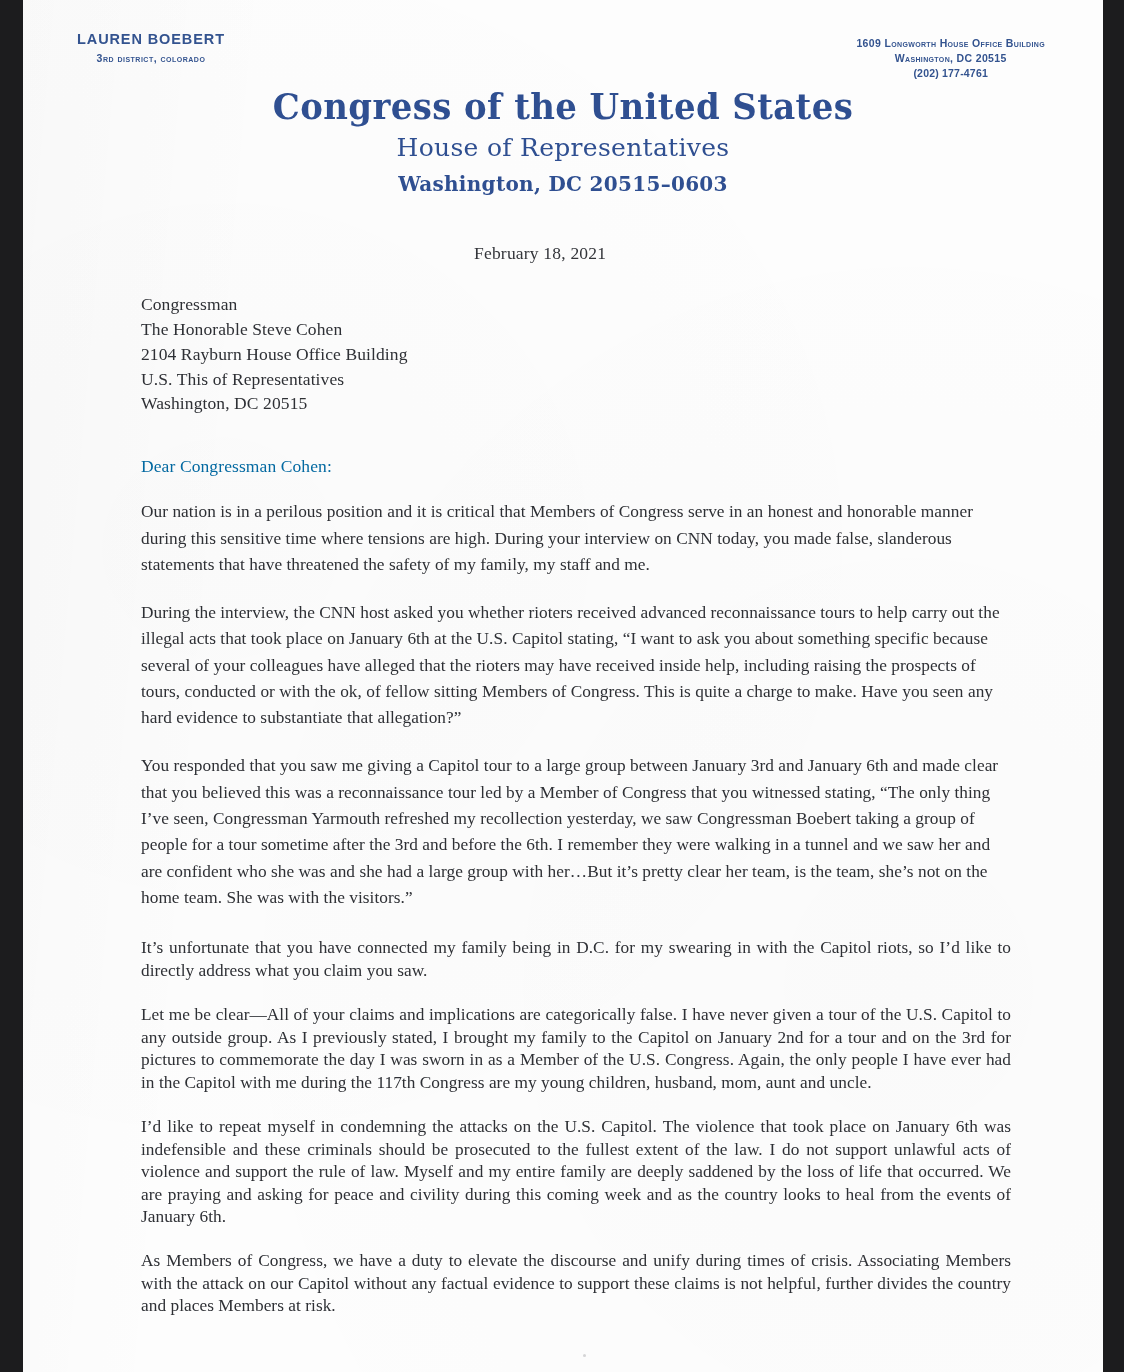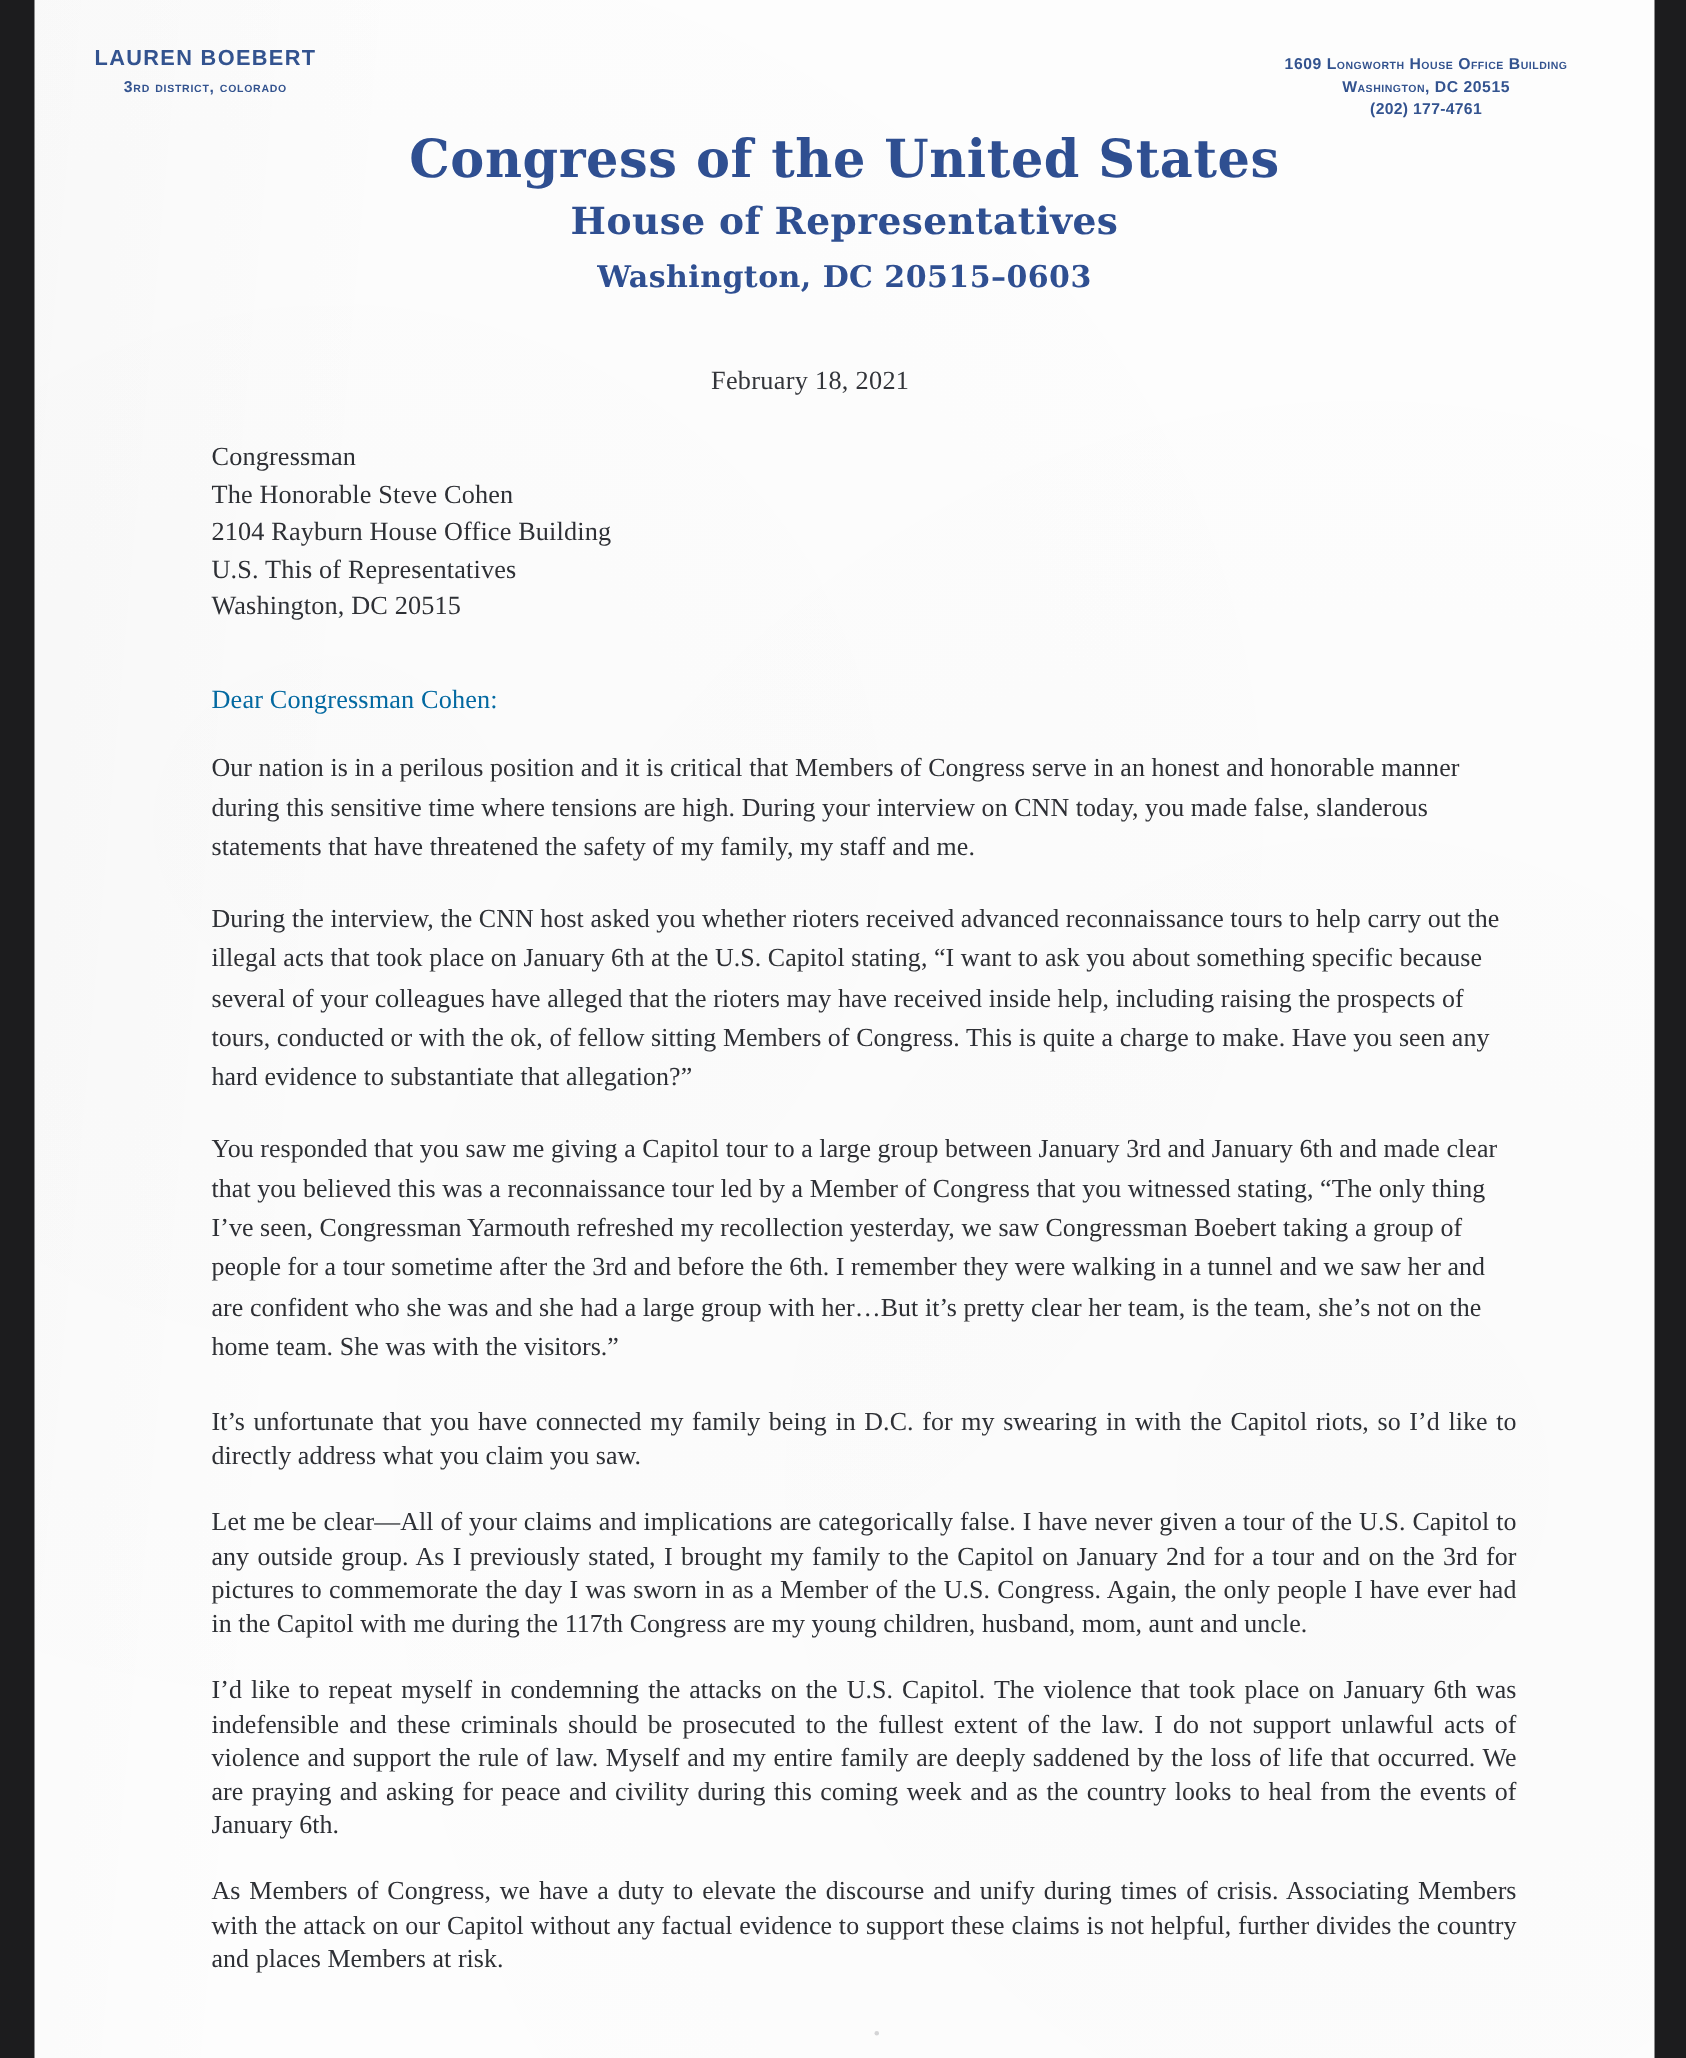--- a/index.html
+++ b/index.html
@@ -45,21 +45,21 @@
   .inner { position:relative; z-index:2; padding:0 0; }
 
   
   .letterhead {
     position:relative;
     height:205px;
   }
 
   .member-block {
     position:absolute;
-    left:40px;
+    left:54px;
     top:31px;
     text-align:center;
     color:#33538f;
     font-family:"Liberation Sans", sans-serif;
   }
   .member-name {
     font-size:14.5px;
     font-weight:700;
     letter-spacing:.9px;
     line-height:1.15;
@@ -101,21 +101,21 @@
   }
   .masthead .ln1 {
     font-size:35px;
     font-weight:700;
     letter-spacing:.4px;
     line-height:1.08;
     transform:scaleX(.97);
   }
   .masthead .ln2 {
     font-size:25px;
-    font-weight:700;
+    font-weight:400;
     letter-spacing:.3px;
     line-height:1.35;
     margin-top:5px;
   }
   .masthead .ln3 {
     font-size:20px;
     font-weight:700;
     letter-spacing:.3px;
     margin-top:7px;
   }

